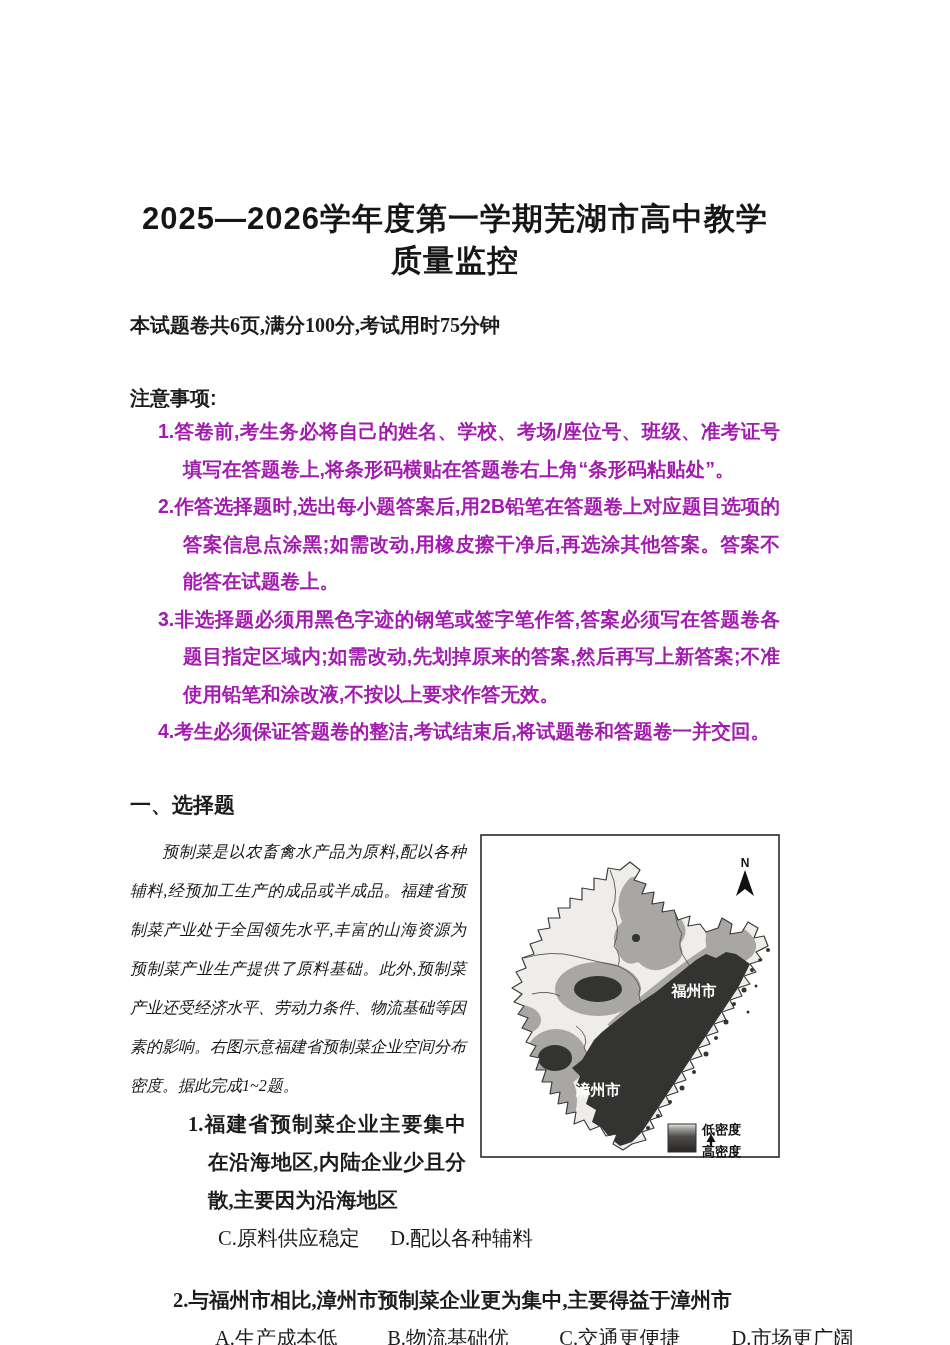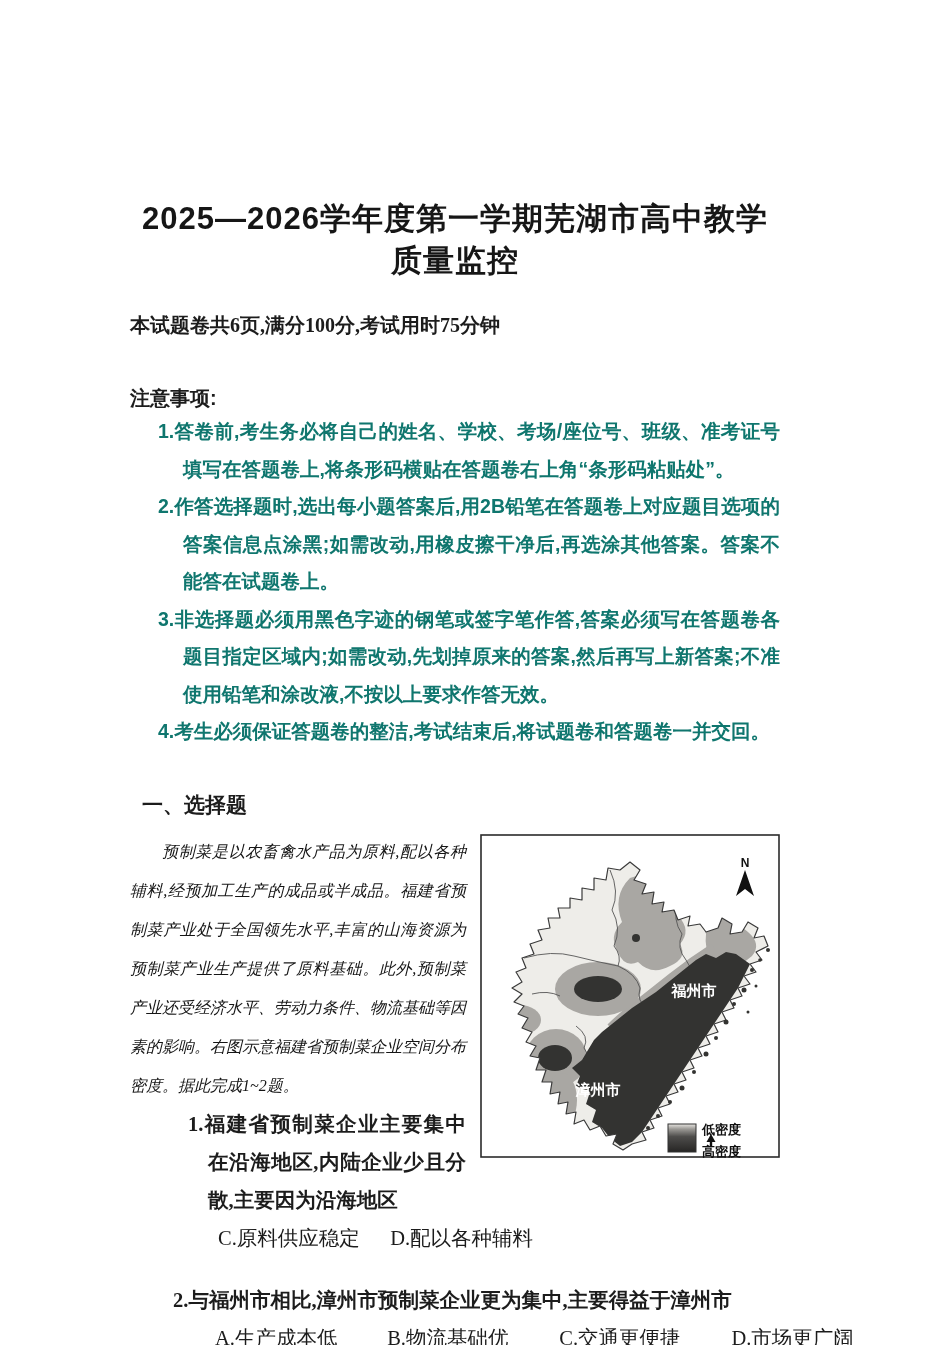--- a/index.html
+++ b/index.html
@@ -20,25 +20,25 @@
   .meta { margin:30px 0 0; font-size:20px; font-weight:600; }
 
   .notice { margin-top:44px; }
   .notice-h {
     margin:0; font-family:"Liberation Sans", sans-serif;
     font-size:20px; font-weight:700; line-height:30px;
   }
   .notice-item {
     margin:0; padding-left:53px; text-indent:-25px; text-align:justify;
     font-family:"Liberation Sans", sans-serif;
-    font-size:19.5px; font-weight:600; line-height:37.5px; color:#0f766e;
+    font-size:19.5px; font-weight:600; line-height:37.5px; color:#a21caf;
   }
 
   .sec-h {
-    margin:40px 12px 0; font-family:"Liberation Sans", sans-serif;
+    margin:40px 0 0; font-family:"Liberation Sans", sans-serif;
     font-size:21px; font-weight:700; line-height:27px;
   }
   .sec-body { margin-top:14px; }
 
   .map-fig { float:right; width:300px; height:324px; margin:2px 0 8px 14px; }
 
   .passage {
     margin:0; font-size:16px; line-height:39px; text-align:justify;
     text-indent:2em; font-style:italic; color:#151515;
   }

